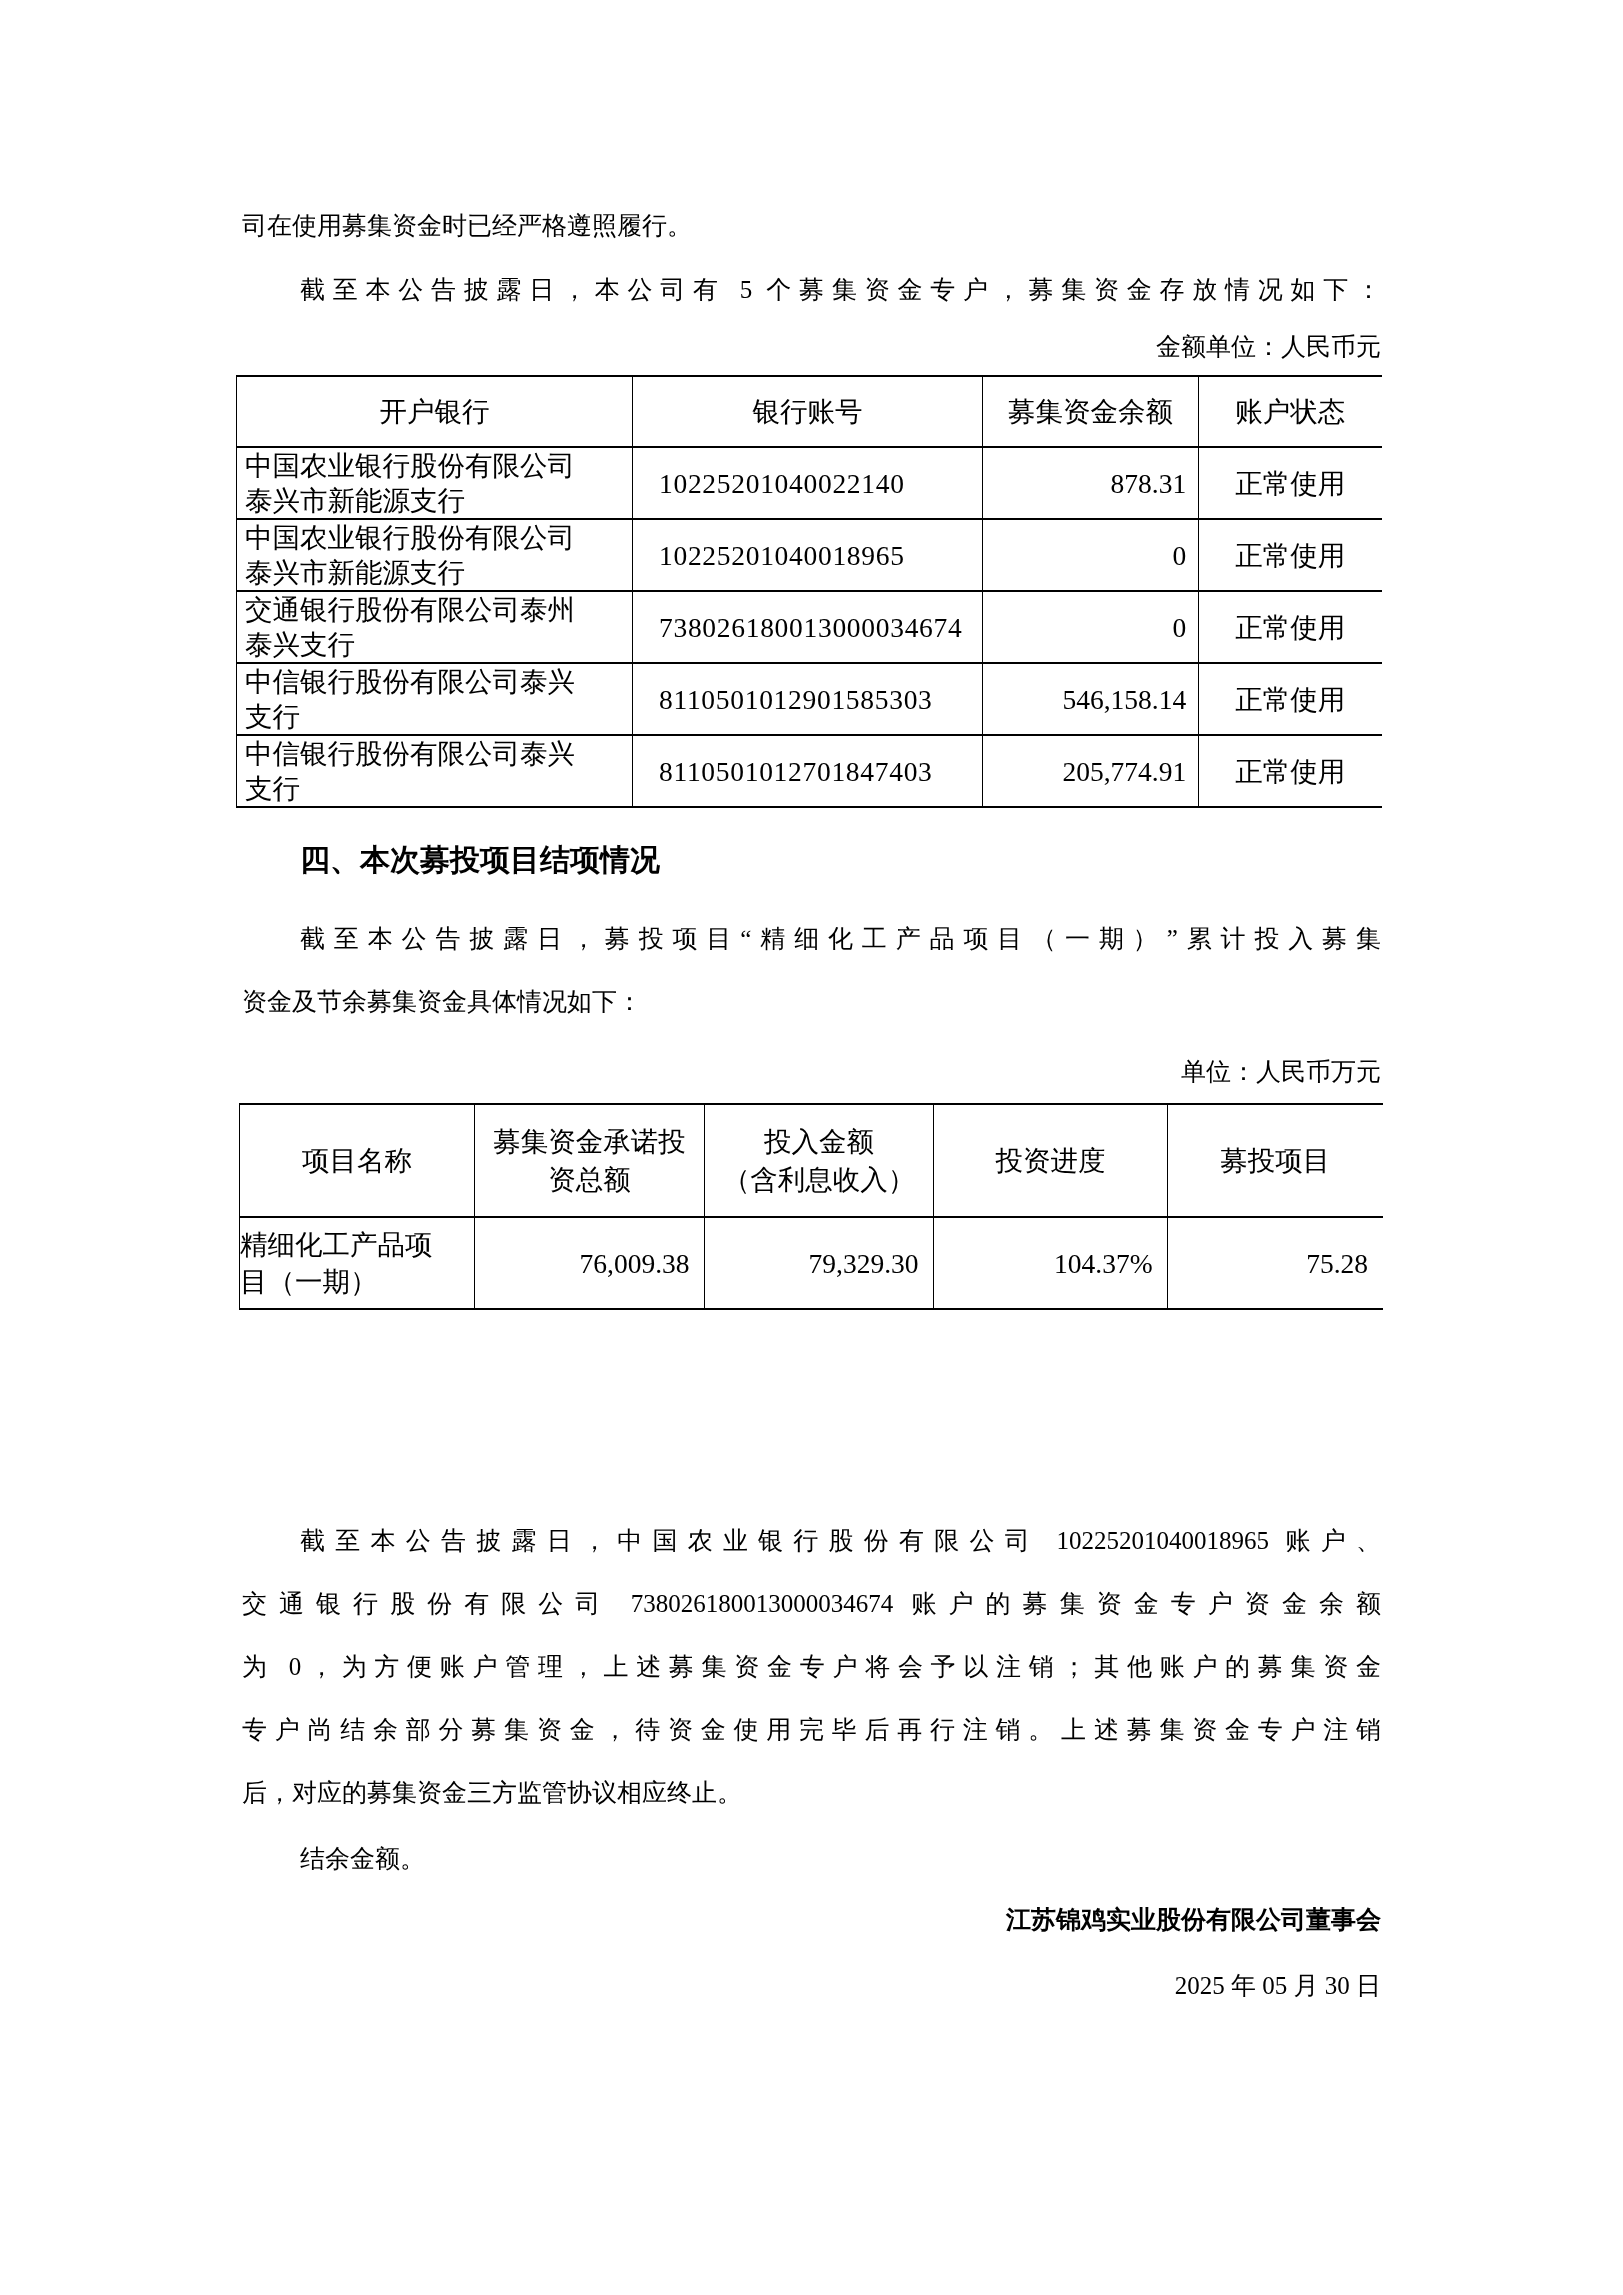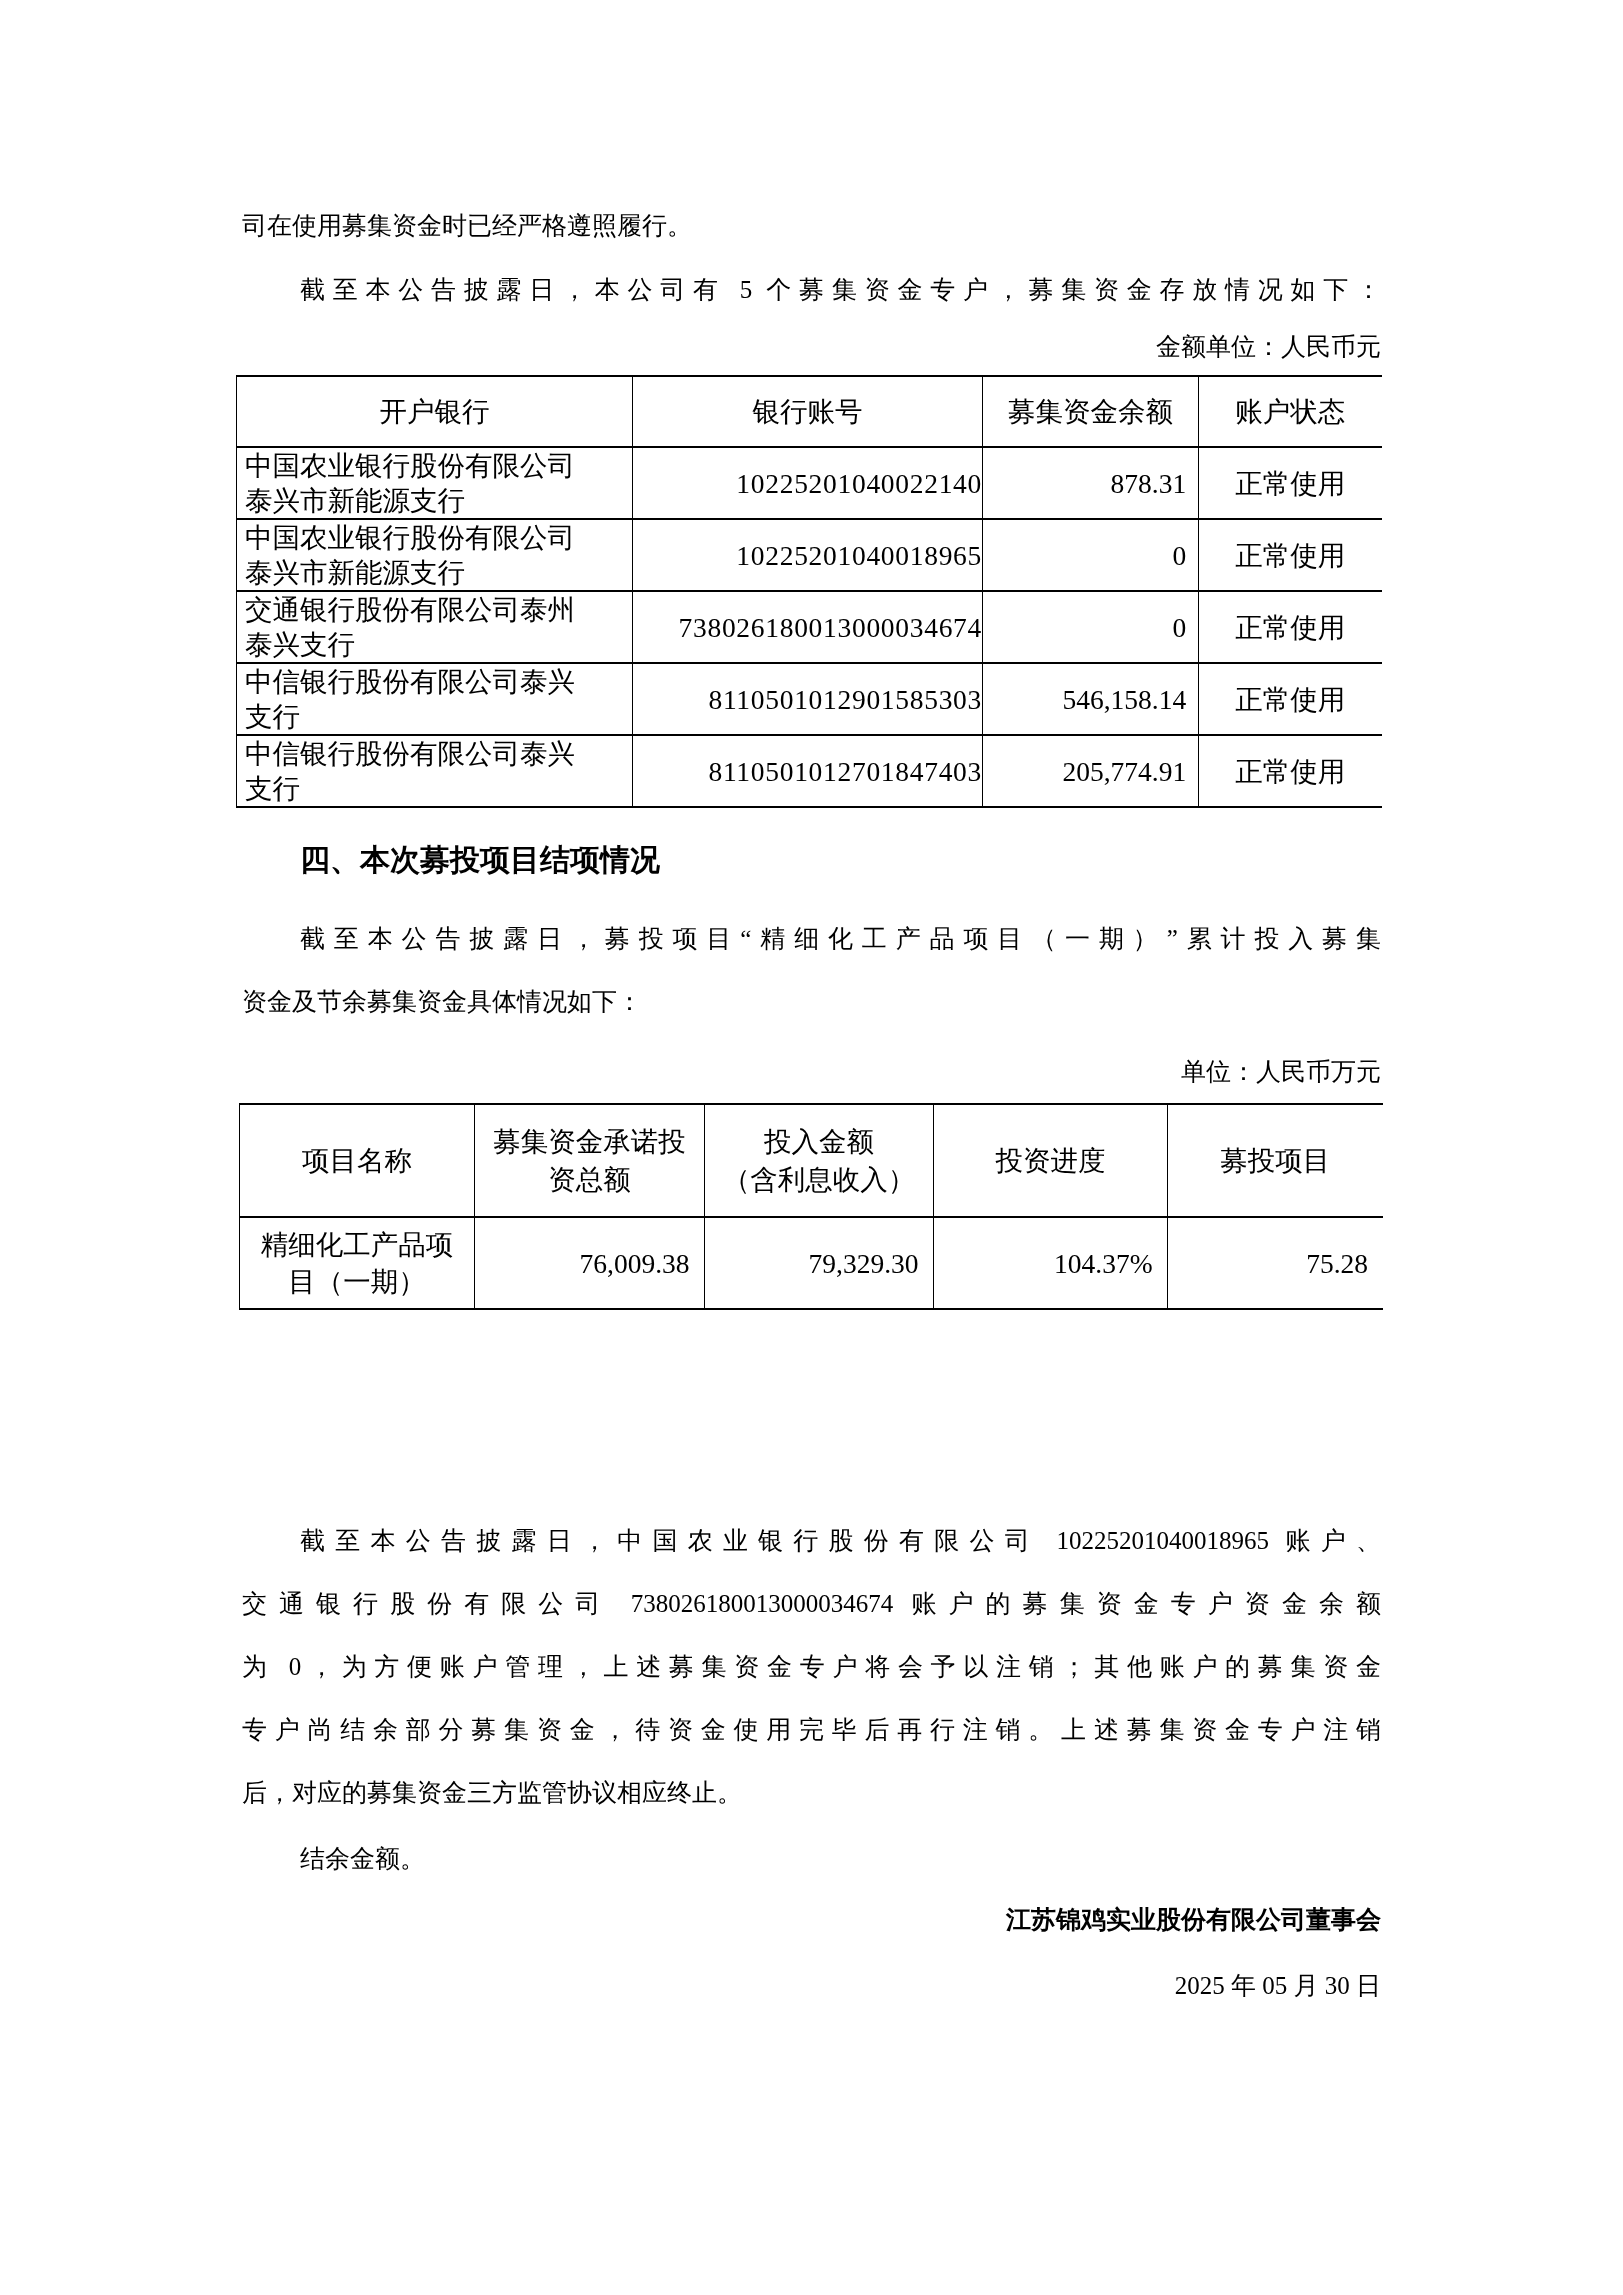--- a/index.html
+++ b/index.html
@@ -35,29 +35,29 @@
     padding:0;
     overflow:hidden;
   }
   th{text-align:center;}
 
   
   .t1{left:236px;top:375px;width:1145px;}
   .t1 th{height:69px;}
   .t1 td{height:69px;line-height:35px;}
   .t1 .bank{text-align:left;padding-left:8px;white-space:pre-line;}
-  .t1 .acct{text-align:right;padding-left:20px;letter-spacing:0.7px;}
+  .t1 .acct{text-align:left;padding-left:26px;letter-spacing:0.7px;}
   .t1 .bal{text-align:right;padding-right:11.8px;}
   .t1 .stat{text-align:center;}
 
   
   .t2{left:239px;top:1103px;width:1142px;}
   .t2 th{height:111px;line-height:38px;white-space:pre-line;}
   .t2 td{height:90px;line-height:37px;}
-  .t2 .name{text-align:center;white-space:pre-line;}
+  .t2 .name{white-space:pre-line;}
   .t2 .num{text-align:right;padding-right:14.4px;}
 </style>
 </head>
 <body>
 
 <div class="page">
 
   <div class="blk" style="top:194px">
     <div class="line">司在使用募集资金时已经严格遵照履行。</div>
   </div>

